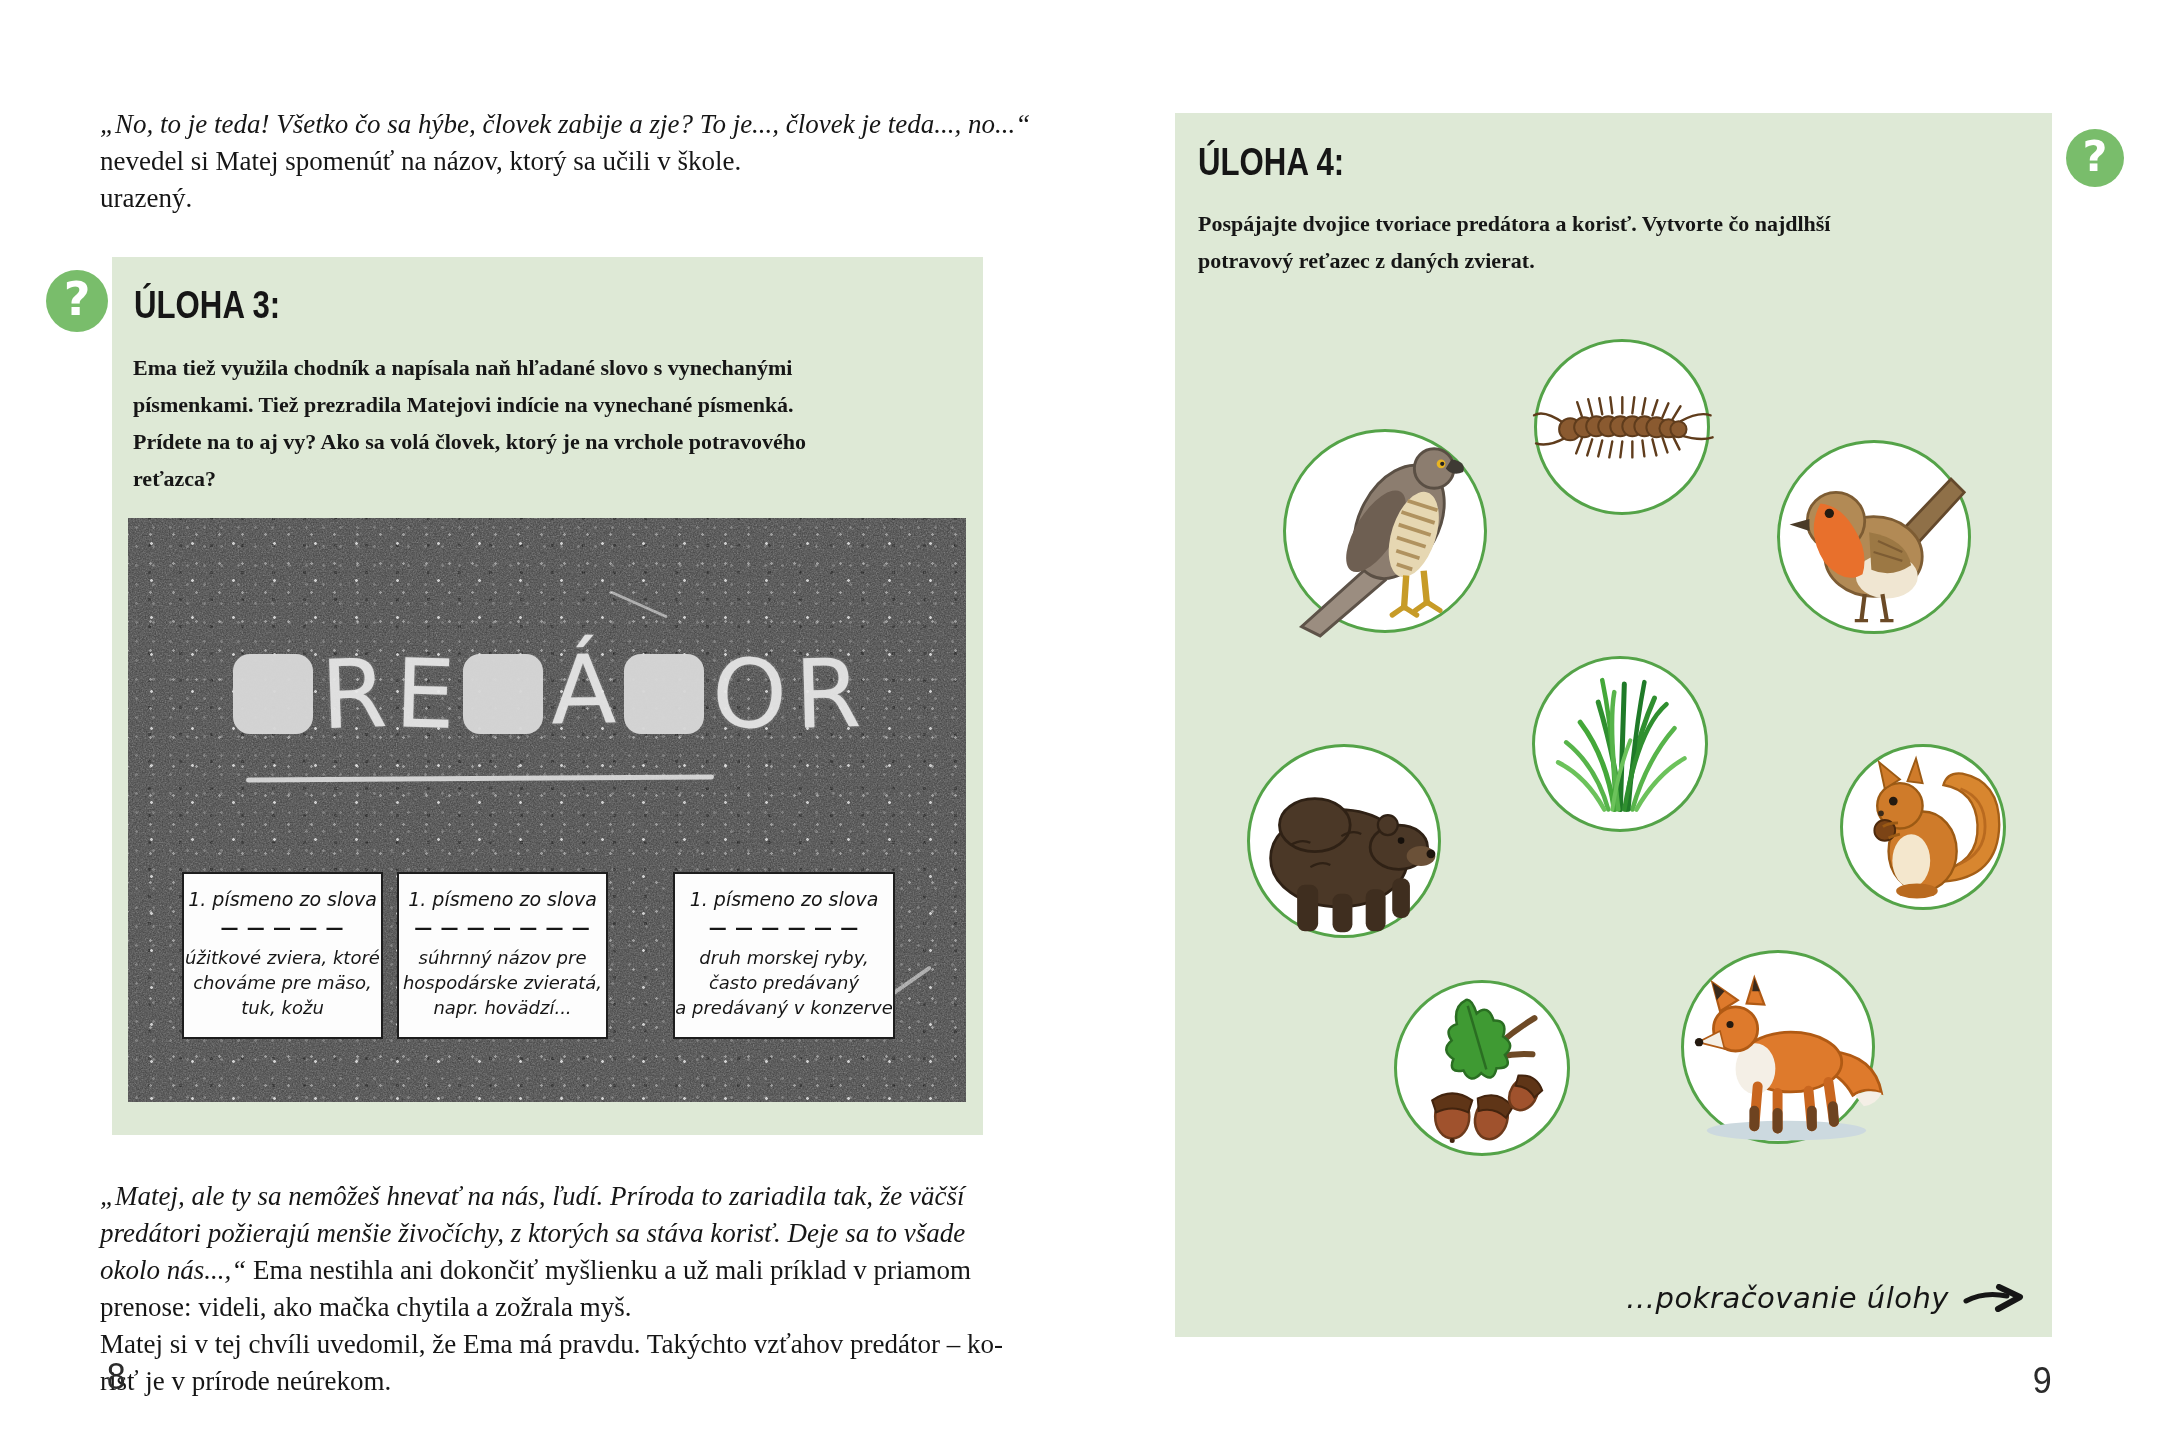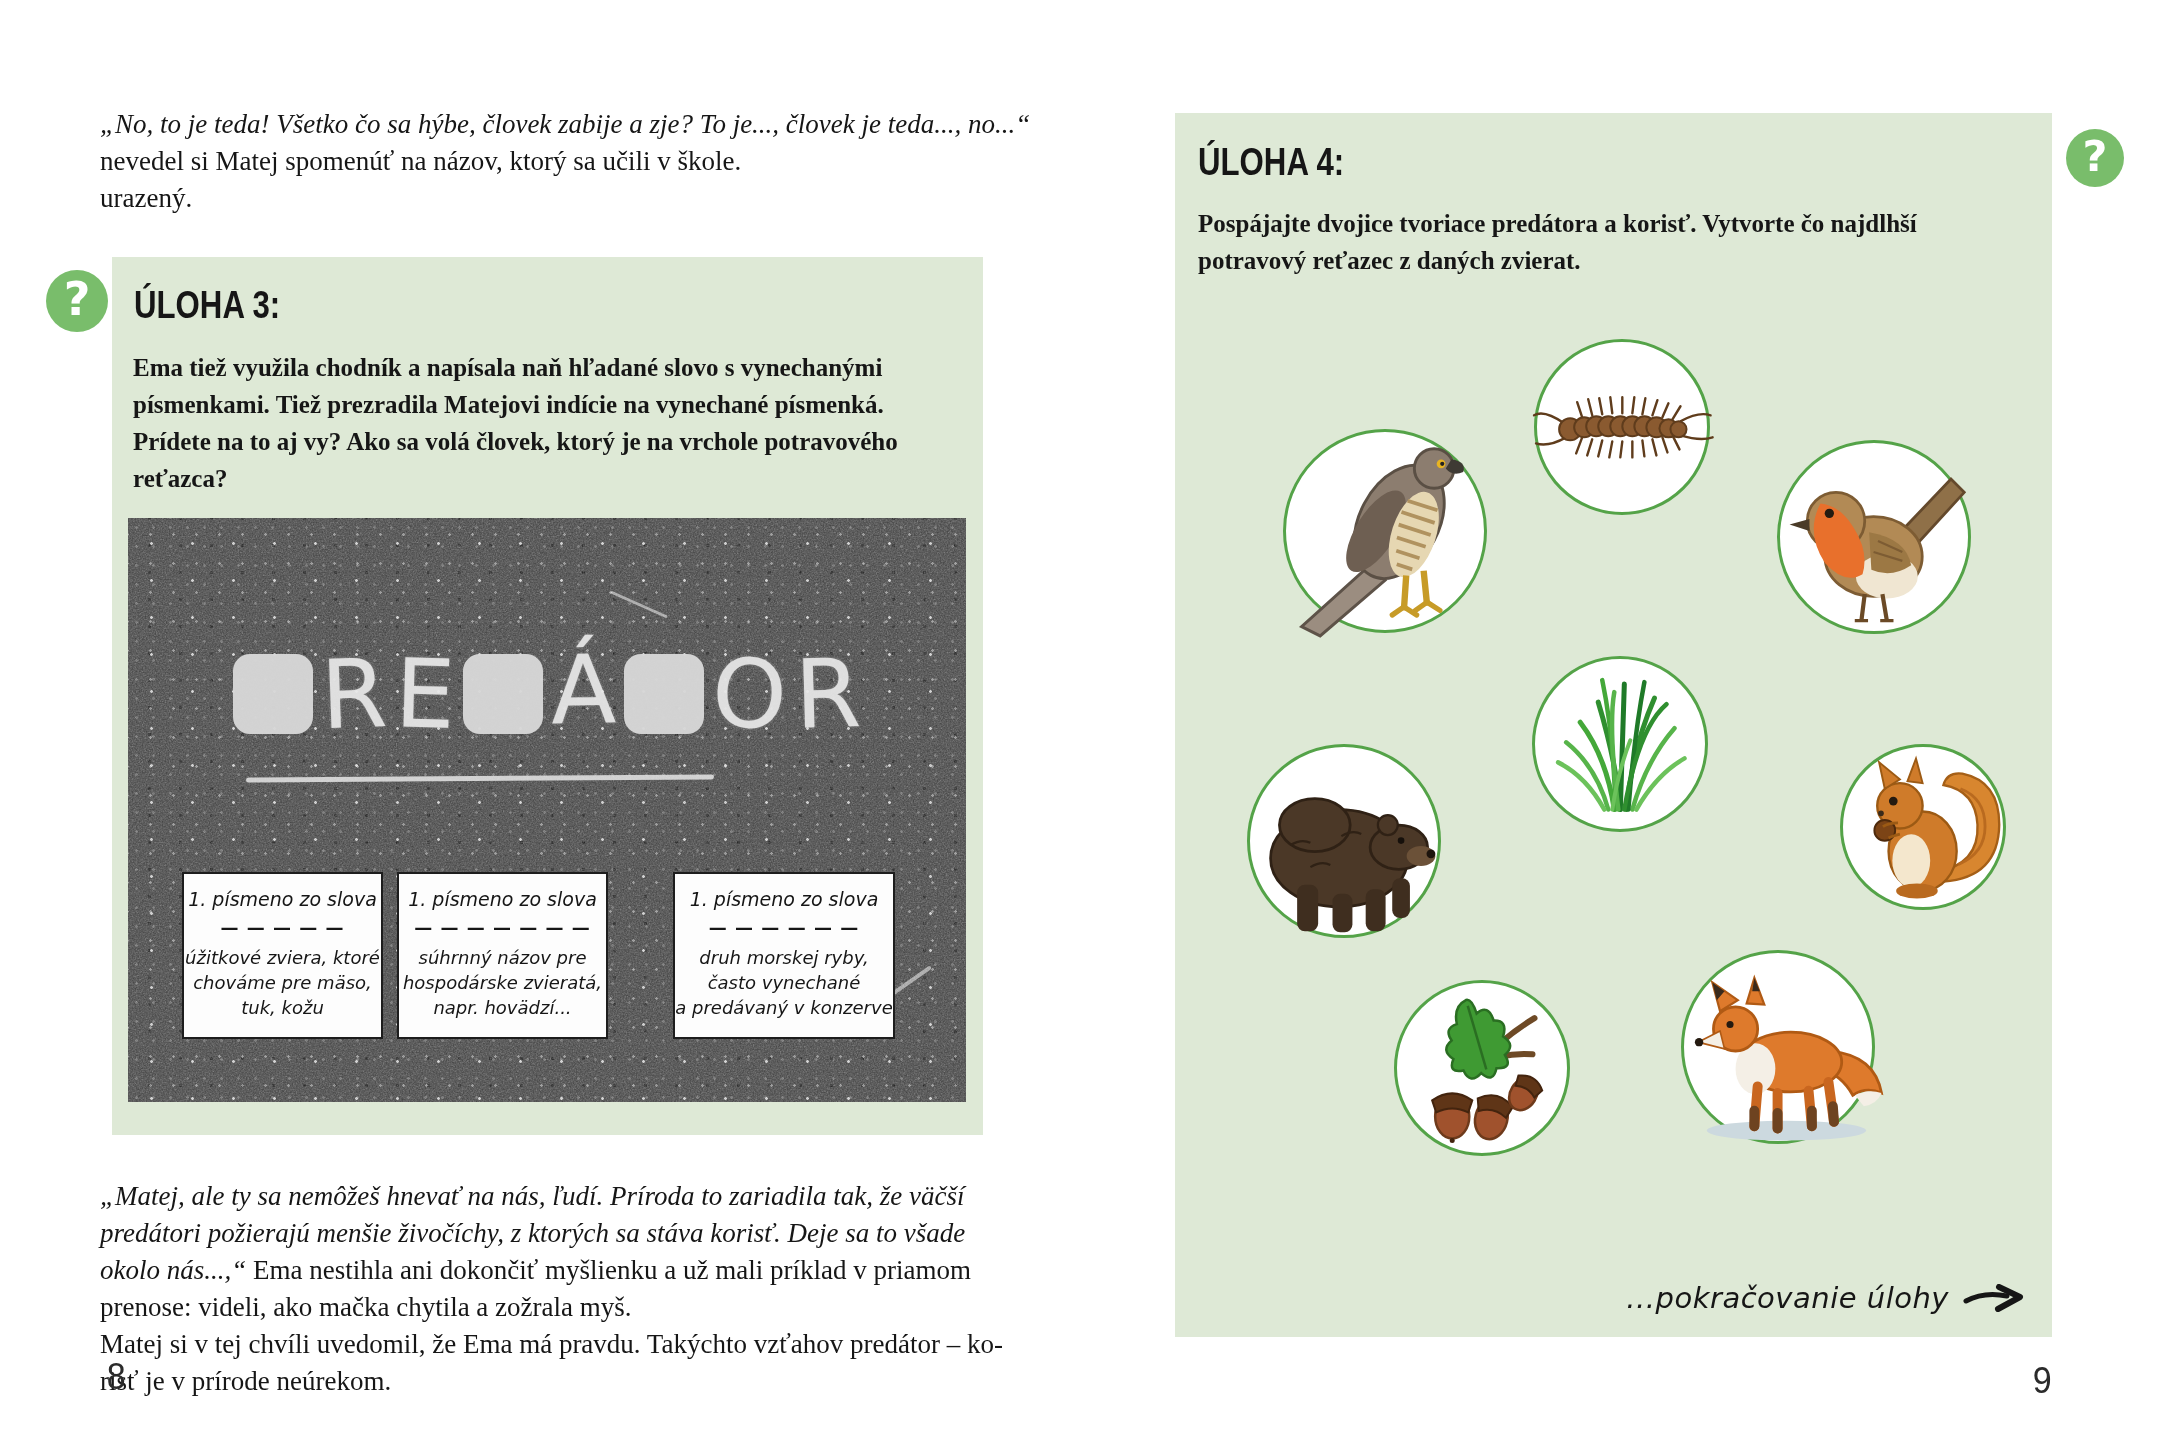--- a/index.html
+++ b/index.html
@@ -8,21 +8,21 @@
   }
   html,body{margin:0;padding:0;background:#ffffff;}
   #canvas{position:relative;width:2161px;height:1453px;background:#fff;overflow:hidden;
           font-family:"Liberation Serif",serif;color:var(--text);}
   .abs{position:absolute;}
   .pline{white-space:nowrap;font-size:27px;line-height:37px;}
   .pline i{font-style:italic;}
   .green-box{position:absolute;background:var(--panel_green);}
   .task-heading{position:absolute;font-family:"Liberation Sans",sans-serif;font-weight:700;
     font-size:39px;letter-spacing:0px;transform:scaleX(.8);transform-origin:left center;white-space:nowrap;}
-  .task-body .pline{font-weight:700;font-size:25px;}
+  .task-body .pline{font-weight:700;font-size:22px;}
   .qicon{position:absolute;border-radius:50%;background:var(--icon_green);display:flex;
     align-items:center;justify-content:center;}
   .qicon span{font-family:"DejaVu Sans",sans-serif;font-weight:700;color:#fff;}
   
   .asphalt{position:absolute;background-color:var(--asphalt);overflow:hidden;
     background-image:
       radial-gradient(circle, rgba(255,255,255,.8) 1px, transparent 1.7px),
       radial-gradient(circle, rgba(255,255,255,.45) 1px, transparent 1.5px),
       radial-gradient(circle, rgba(0,0,0,.55) 1.3px, transparent 2px),
       radial-gradient(circle, rgba(160,160,160,.5) 1px, transparent 1.6px);
@@ -119,21 +119,21 @@
           <div class="hint-title">1. písmeno zo slova</div>
           <div class="hint-dashes">— — — — — — —</div>
           <div class="hint-clue">súhrnný názov pre</div>
           <div class="hint-clue">hospodárske zvieratá,</div>
           <div class="hint-clue">napr. hovädzí...</div>
         </div>
         <div class="hint-box" style="left:545px;top:315px;width:222px;height:167px;">
           <div class="hint-title">1. písmeno zo slova</div>
           <div class="hint-dashes">— — — — — —</div>
           <div class="hint-clue">druh morskej ryby,</div>
-          <div class="hint-clue">často vynechané</div>
+          <div class="hint-clue">často predávaný</div>
           <div class="hint-clue">a predávaný v konzerve</div>
         </div>
       </div>
     </div>
 
     <div class="abs" style="left:100px;top:1178px;">
       <div class="pline"><i>„Matej, ale ty sa nemôžeš hnevať na nás, ľudí. Príroda to zariadila tak, že väčší</i></div>
       <div class="pline"><i>predátori požierajú menšie živočíchy, z ktorých sa stáva korisť. Deje sa to všade</i></div>
       <div class="pline"><i>okolo nás...,“ </i><span>Ema nestihla ani dokončiť myšlienku a už mali príklad v priamom</span></div>
       <div class="pline">prenose: videli, ako mačka chytila a zožrala myš.</div>

